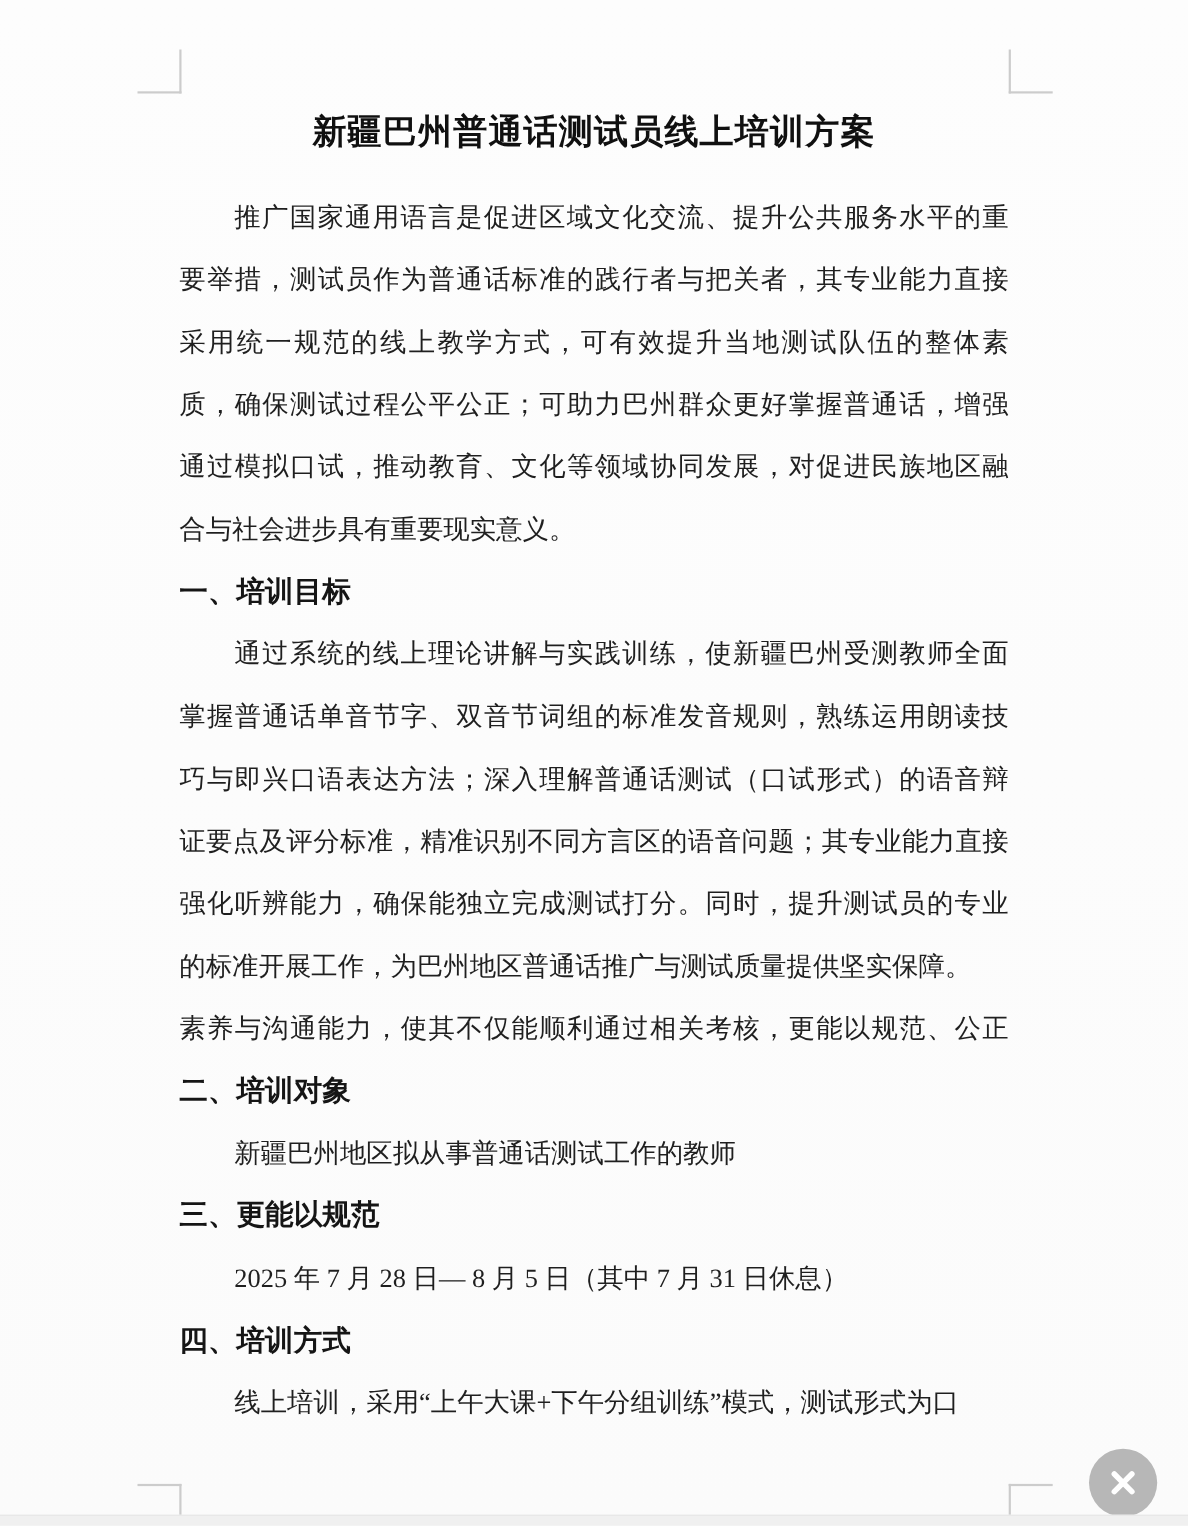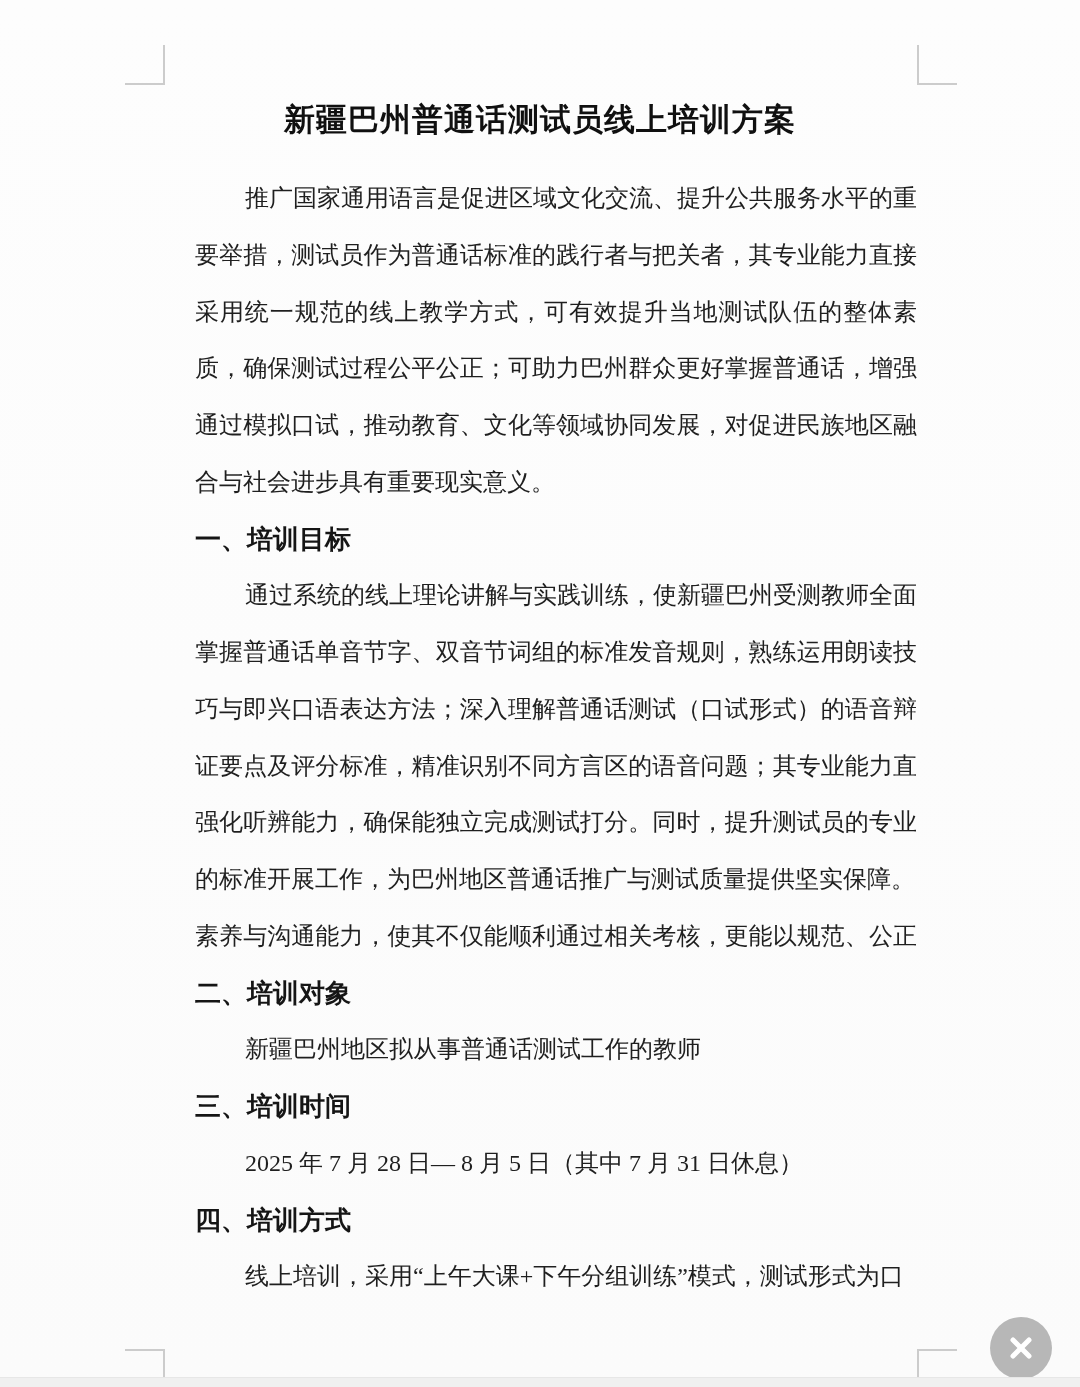--- a/index.html
+++ b/index.html
@@ -32,26 +32,25 @@
     font-weight: 700;
     font-size: 31px; line-height: 46px;
     color: #101010;
     letter-spacing: 1px;
   }
   .lines { margin-top: 27px; }
   .line {
     font-size: 24px;
     height: 56.75px; line-height: 56.75px;
     overflow: hidden;
-    margin-left: 32px;
   }
   .line.j { text-align: justify; text-align-last: justify; }
   .line.ind { text-indent: 50px; }
   .line.h {
-    font-family: Liberation Sans, sans-serif;
+    font-family: Liberation Mono, monospace;
     font-weight: 700;
     font-size: 26px;
     color: #151515;
   }
 
   .close-btn {
     position: absolute; left: 990px; top: 1317px;
     width: 62px; height: 62px; border-radius: 50%;
     background: #b7b7b7;
     display: flex; align-items: center; justify-content: center;
@@ -86,21 +85,21 @@
       <div class="line h">一、培训目标</div>
       <div class="line j ind">通过系统的线上理论讲解与实践训练，使新疆巴州受测教师全面</div>
       <div class="line j">掌握普通话单音节字、双音节词组的标准发音规则，熟练运用朗读技</div>
       <div class="line j">巧与即兴口语表达方法；深入理解普通话测试（口试形式）的语音辩</div>
       <div class="line j">证要点及评分标准，精准识别不同方言区的语音问题；其专业能力直接</div>
       <div class="line j">强化听辨能力，确保能独立完成测试打分。同时，提升测试员的专业</div>
       <div class="line">的标准开展工作，为巴州地区普通话推广与测试质量提供坚实保障。</div>
       <div class="line j">素养与沟通能力，使其不仅能顺利通过相关考核，更能以规范、公正</div>
       <div class="line h">二、培训对象</div>
       <div class="line ind">新疆巴州地区拟从事普通话测试工作的教师</div>
-      <div class="line h">三、培训时间</div>
+      <div class="line h">三、更能以规范</div>
       <div class="line ind">2025 年 7 月 28 日— 8 月 5 日（其中 7 月 31 日休息）</div>
       <div class="line h">四、培训方式</div>
       <div class="line ind">线上培训，采用“上午大课+下午分组训练”模式，测试形式为口</div>
     </div>
   </div>
 
   <div class="close-btn">
     <span style="display:flex;">
       <svg width="28" height="28" viewBox="0 0 28 28">
         <line x1="6" y1="6" x2="22" y2="22" stroke="#ffffff" stroke-width="5" stroke-linecap="round"></line>

